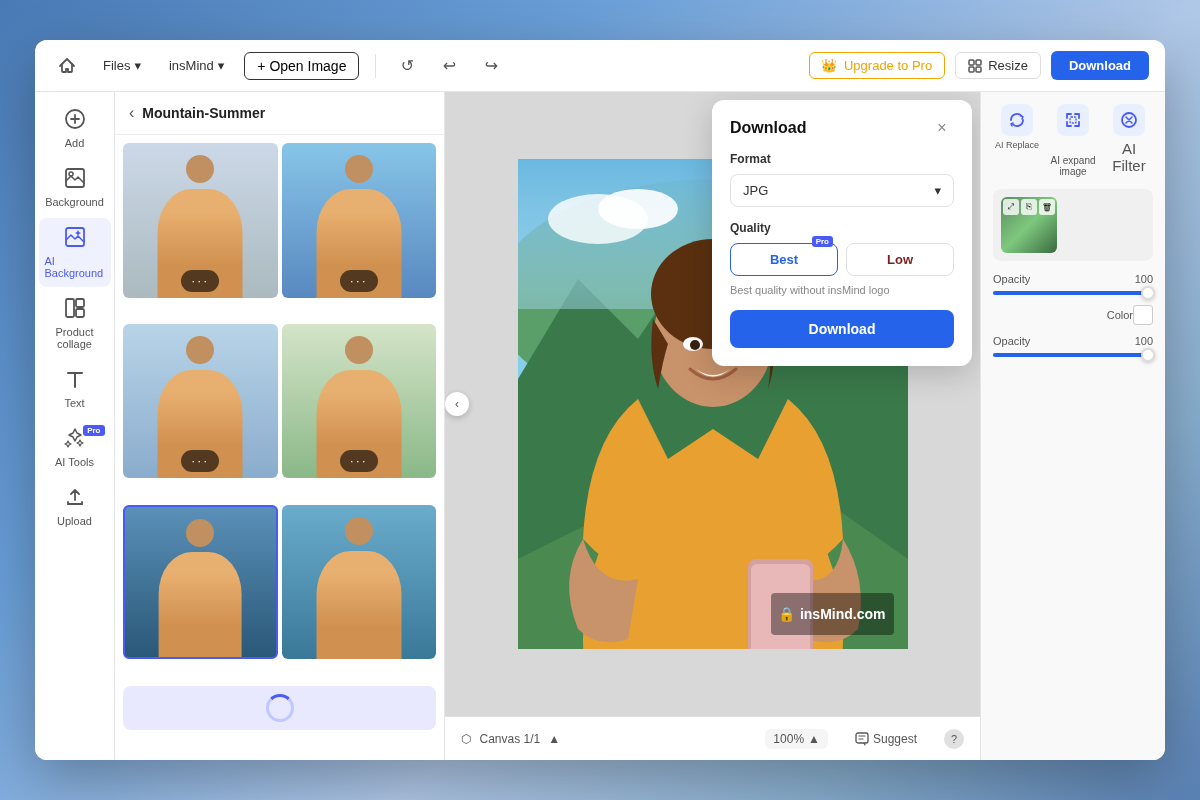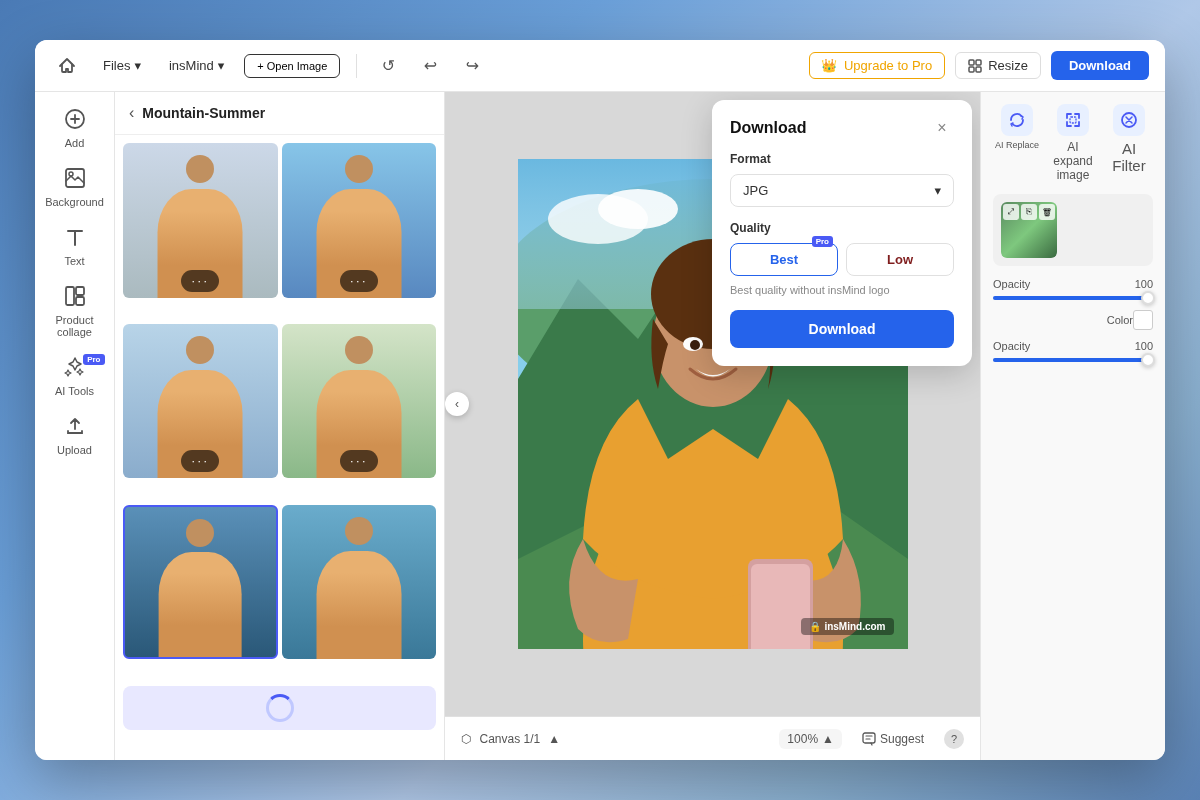--- a/index.html
+++ b/index.html
@@ -59,21 +59,21 @@
       border-radius: 6px;
     }
     .open-image-btn {
       display: flex;
       align-items: center;
       gap: 6px;
       background: #fff;
       border: 1.5px solid #333;
       border-radius: 6px;
       padding: 5px 12px;
-      font-size: 11px;
+      font-size: 14px;
       font-weight: 500;
       cursor: pointer;
     }
     .toolbar-divider {
       width: 1px;
       height: 24px;
       background: #e0e0e0;
       margin: 0 4px;
     }
     .toolbar-btn {
@@ -269,21 +269,21 @@
     .canvas-footer-left {
       display: flex;
       align-items: center;
       gap: 8px;
       font-size: 12px;
       color: #555;
     }
     .canvas-footer-right {
       display: flex;
       align-items: center;
-      gap: 20px;
+      gap: 27px;
       font-size: 12px;
       color: #555;
     }
     .zoom-control {
       display: flex;
       align-items: center;
       gap: 4px;
       background: #f5f5f5;
       border-radius: 6px;
       padding: 3px 8px;
@@ -630,38 +630,48 @@
       <div class="sidebar-item">
         <div class="sidebar-icon">
           <svg width="22" height="22" viewBox="0 0 22 22" fill="none">
             <rect x="2" y="2" width="18" height="18" rx="2" stroke="#555" stroke-width="1.8" fill="none"></rect>
             <path d="M2 14l5-5 4 4 3-3 6 6" stroke="#555" stroke-width="1.5" stroke-linecap="round" stroke-linejoin="round" fill="none"></path>
             <circle cx="7" cy="7" r="2" stroke="#555" stroke-width="1.5" fill="none"></circle>
           </svg>
         </div>
         <span>Background</span>
       </div>
-      <div class="sidebar-item">
+      <div class="sidebar-item active">
         <div class="sidebar-icon">
           <svg width="22" height="22" viewBox="0 0 22 22" fill="none">
-            <line x1="4" y1="5" x2="18" y2="5" stroke="#555" stroke-width="2" stroke-linecap="round"></line>
-            <line x1="11" y1="5" x2="11" y2="19" stroke="#555" stroke-width="2" stroke-linecap="round"></line>
+            <rect x="2" y="2" width="18" height="18" rx="2" stroke="#4a5af5" stroke-width="1.8" fill="none"></rect>
+            <path d="M2 14l5-5 4 4 3-3 6 6" stroke="#4a5af5" stroke-width="1.5" stroke-linecap="round" stroke-linejoin="round" fill="none"></path>
+            <path d="M14 4l1 2 2 1-2 1-1 2-1-2-2-1 2-1z" fill="#4a5af5"></path>
           </svg>
         </div>
-        <span>Text</span>
+        <span>AI Background</span>
       </div>
       <div class="sidebar-item">
         <div class="sidebar-icon">
           <svg width="22" height="22" viewBox="0 0 22 22" fill="none">
             <rect x="2" y="2" width="8" height="18" rx="1.5" stroke="#555" stroke-width="1.8" fill="none"></rect>
             <rect x="12" y="2" width="8" height="8" rx="1.5" stroke="#555" stroke-width="1.8" fill="none"></rect>
             <rect x="12" y="12" width="8" height="8" rx="1.5" stroke="#555" stroke-width="1.8" fill="none"></rect>
           </svg>
         </div>
         <span style="text-align:center">Product collage</span>
+      </div>
+      <div class="sidebar-item">
+        <div class="sidebar-icon">
+          <svg width="22" height="22" viewBox="0 0 22 22" fill="none">
+            <line x1="4" y1="5" x2="18" y2="5" stroke="#555" stroke-width="2" stroke-linecap="round"></line>
+            <line x1="11" y1="5" x2="11" y2="19" stroke="#555" stroke-width="2" stroke-linecap="round"></line>
+          </svg>
+        </div>
+        <span>Text</span>
       </div>
       <div class="sidebar-item" style="position:relative">
         <div class="sidebar-icon">
           <svg width="22" height="22" viewBox="0 0 22 22" fill="none">
             <path d="M11 2l2 4 4 2-4 2-2 4-2-4-4-2 4-2z" stroke="#555" stroke-width="1.5" stroke-linejoin="round" fill="none"></path>
             <path d="M4 14l1 2 2 1-2 1-1 2-1-2-2-1 2-1z" stroke="#555" stroke-width="1.2" stroke-linejoin="round" fill="none"></path>
             <path d="M16 13l1 2 2 1-2 1-1 2-1-2-2-1 2-1z" stroke="#555" stroke-width="1.2" stroke-linejoin="round" fill="none"></path>
           </svg>
         </div>
         <span class="pro-badge" style="position:absolute;top:6px;right:6px">Pro</span>
@@ -777,21 +787,21 @@
             <path d="M65 380 Q70 280 120 240 L150 300 L195 270 L240 300 L270 240 Q320 280 325 380 Q280 430 195 440 Q110 430 65 380Z" fill="#e8a030"></path>
 
             <path d="M65 380 Q40 420 60 470 Q80 490 110 480 L120 420 Q80 430 65 380Z" fill="#c8926a"></path>
             <path d="M325 380 Q350 420 340 470 Q320 490 290 480 L280 420 Q320 430 325 380Z" fill="#c8926a"></path>
 
             <rect x="230" y="400" width="65" height="100" rx="8" fill="#d4a0a0"></rect>
             <rect x="233" y="405" width="59" height="90" rx="6" fill="#e8b8b8"></rect>
 
           </svg>
 
-          <div style="position:absolute;bottom:14px;right:14px;background:rgba(0,0,0,0.4);color:#fff;font-size:10px;padding:3px 8px;border-radius:4px;font-weight:600;">🔒 insMind.com</div>
+          <div style="position:absolute;bottom:14px;right:14px;background:rgba(0,0,0,0.4);color:#fff;font-size:14px;padding:13px 8px;border-radius:4px;font-weight:600;">🔒 insMind.com</div>
         </div>
 
         <div class="panel-arrow" style="left:0px;top:50%;">‹</div>
 
         <div class="download-modal">
           <div class="modal-header">
             <span class="modal-title">Download</span>
             <div class="modal-close">×</div>
           </div>
           <div class="modal-body">
@@ -854,21 +864,21 @@
           </div>
           <span style="font-size:9px;text-align:center;">AI Replace</span>
         </div>
         <div class="ai-tool-item">
           <div class="ai-tool-icon">
             <svg width="18" height="18" viewBox="0 0 18 18" fill="none">
               <path d="M3 7V3h4M11 3h4v4M7 15H3v-4M15 11v4h-4" stroke="#4a5af5" stroke-width="1.8" stroke-linecap="round" stroke-linejoin="round" fill="none"></path>
               <rect x="6" y="6" width="6" height="6" rx="1" stroke="#4a5af5" stroke-width="1.3" stroke-dasharray="2 1" fill="none"></rect>
             </svg>
           </div>
-          <span style="font-size:12px;text-align:center;">AI expand image</span>
+          <span style="font-size:10px;text-align:center;margin-top:15px;">AI expand image</span>
         </div>
         <div class="ai-tool-item">
           <div class="ai-tool-icon">
             <svg width="18" height="18" viewBox="0 0 18 18" fill="none">
               <circle cx="9" cy="9" r="7" stroke="#4a5af5" stroke-width="1.8" fill="none"></circle>
               <path d="M6 6l6 6M12 6l-6 6" stroke="#4a5af5" stroke-width="1.5" stroke-linecap="round"></path>
             </svg>
           </div>
           <span style="font-size:15px;text-align:center;">AI Filter</span>
         </div>

